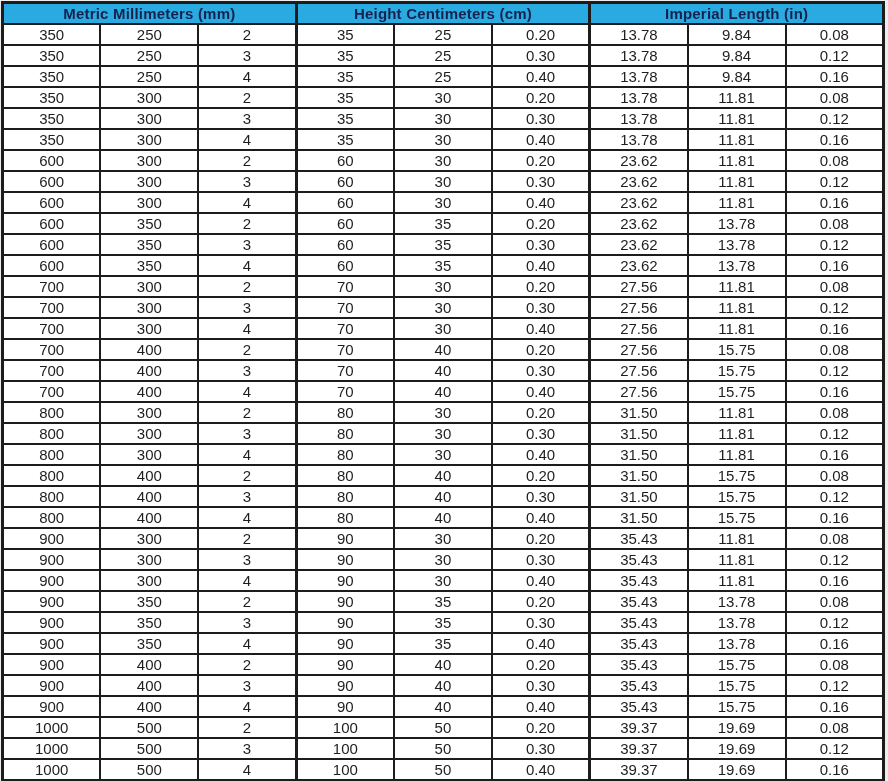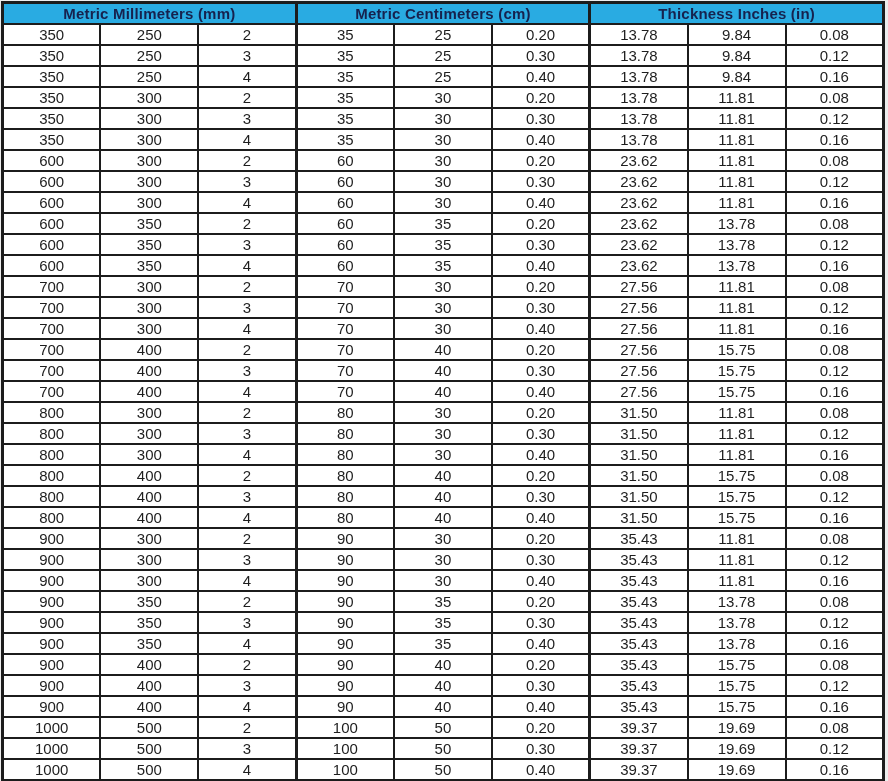--- a/index.html
+++ b/index.html
@@ -78,22 +78,22 @@
         <col>
         <col>
         <col>
         <col>
         <col>
         <col>
     </colgroup>
     <thead>
       <tr class="group-row">
         <th colspan="3">Metric Millimeters (mm)</th>
-        <th colspan="3" class="group-start">Metric Centimeters (cm)</th>
-        <th colspan="3" class="group-start">Thickness Inches (in)</th>
+        <th colspan="3" class="group-start">Height Centimeters (cm)</th>
+        <th colspan="3" class="group-start">Imperial Length (in)</th>
       </tr>
     </thead>
     <tbody id="table-body">
         <tr>
           <td>350</td>
           <td>250</td>
           <td>2</td>
           <td class="group-start">35</td>
           <td>25</td>
           <td>0.20</td>

